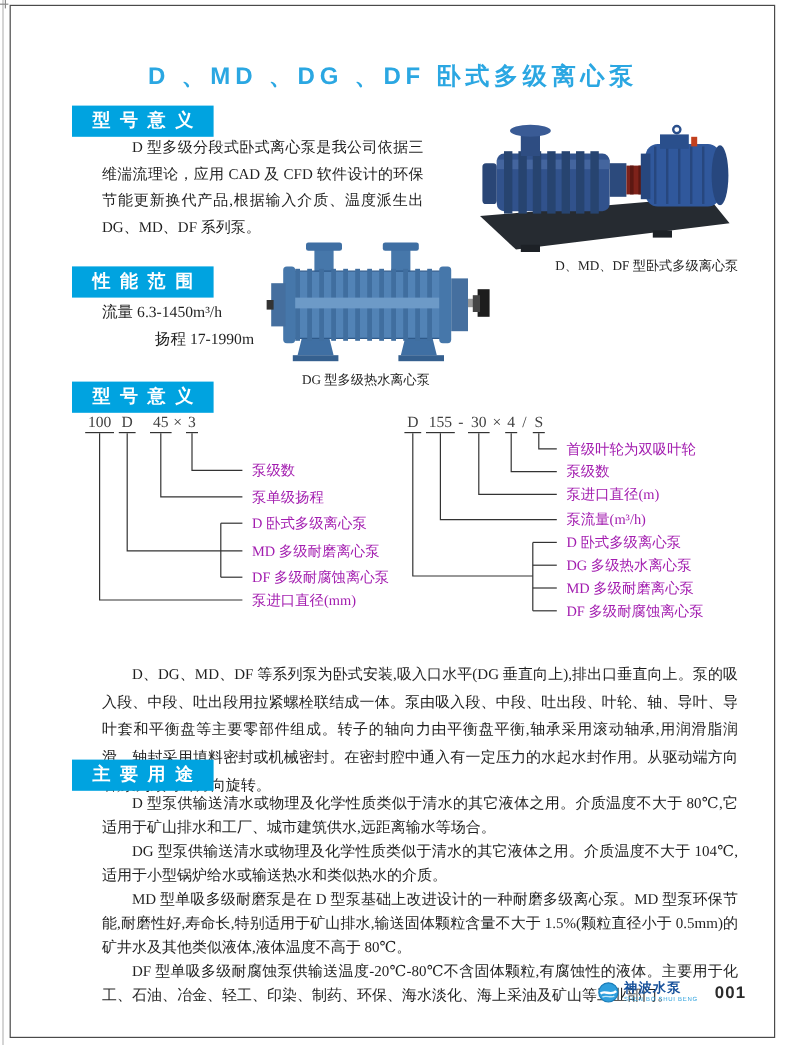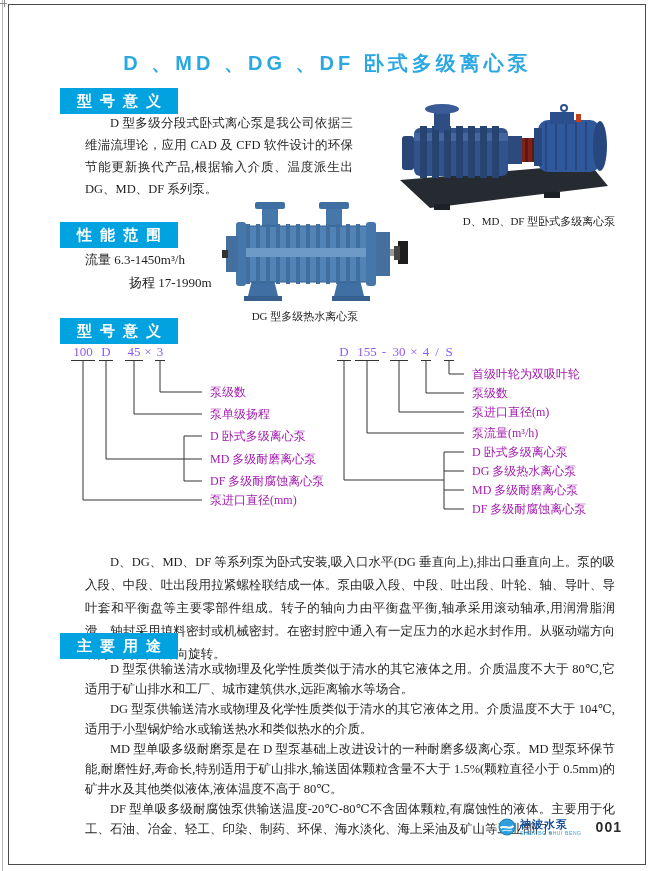--- a/index.html
+++ b/index.html
@@ -47,21 +47,21 @@
   .pump2 { position:absolute; left:222px; top:196px; }
   .caption2 {
     position:absolute; left:210px; top:309px; width:190px; text-align:center;
     font-size:11px; color:#222; white-space:nowrap;
   }
 
   .diagram { position:absolute; left:60px; top:338px; width:565px; height:187px; }
   .diagram svg.connectors { position:absolute; left:0; top:0; }
   .code-token {
     position:absolute; top:6px; height:16px; line-height:15px; text-align:center;
-    font-size:13px; border-bottom:1px solid #333; color:#8b5cf6;
+    font-size:13px; border-bottom:1px solid #333; color:#404040;
   }
   .code-token.nb { border-bottom:none; }
   .dlabel {
     position:absolute; font-size:12px; line-height:16px; white-space:nowrap; color:#a21caf;
   }
 
   .structure-body {
     position:absolute; left:85px; top:551px; width:530px;
     font-size:12.5px; line-height:23px; text-align:justify; text-indent:2em;
   }

